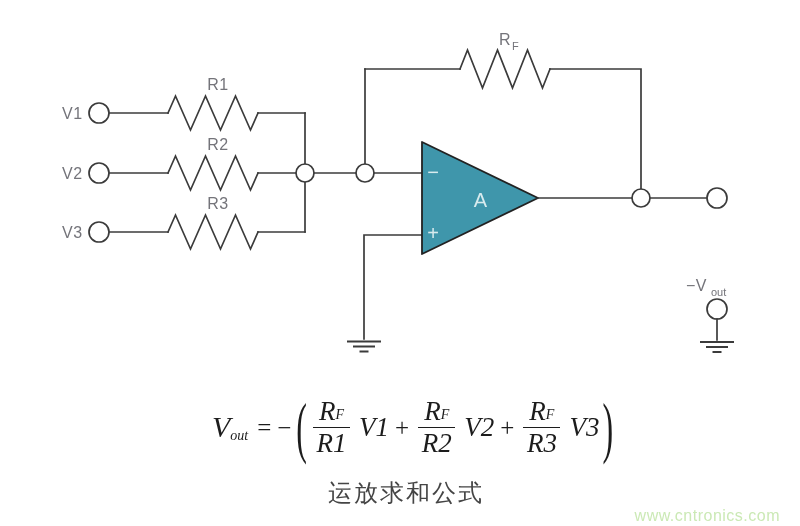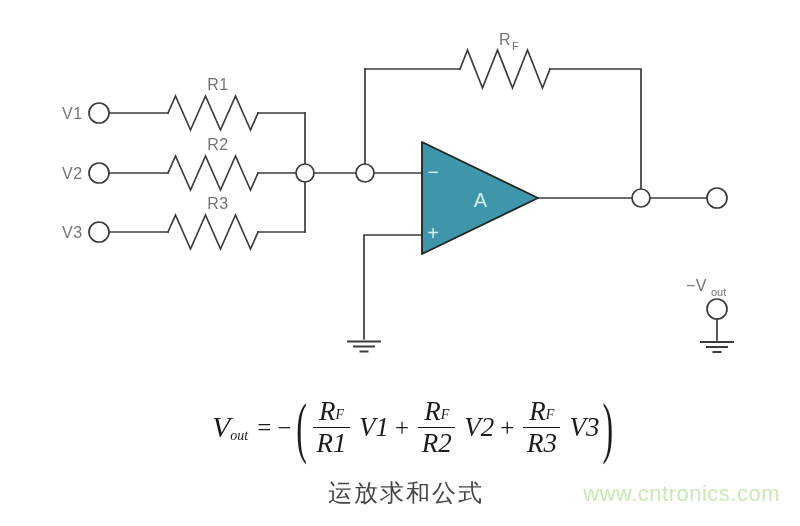--- a/index.html
+++ b/index.html
@@ -45,22 +45,22 @@
   .frac-num .f-sub{top:10px;margin-right:0;}
   .frac-den{padding-top:2px;}
   .f-mult{margin-left:6px;}
 
   .caption{
     position:absolute;top:477px;left:0;width:800px;text-align:center;
     font-size:24px;letter-spacing:2px;color:var(--caption-color);
     transform:translateX(6px);
   }
   .watermark{
-    position:absolute;top:481px;right:20px;
-    font-size:22px;letter-spacing:0.5px;color:var(--watermark-color);
+    position:absolute;top:507px;right:20px;
+    font-size:16px;letter-spacing:0.5px;color:var(--watermark-color);
   }
 </style>
 </head>
 <body>
 
 <div class="stage">
 
   <svg class="circuit-svg" width="800" height="380" viewBox="0 0 800 380">
 
     <path class="wire" d="M 99 113 H 168"></path>

